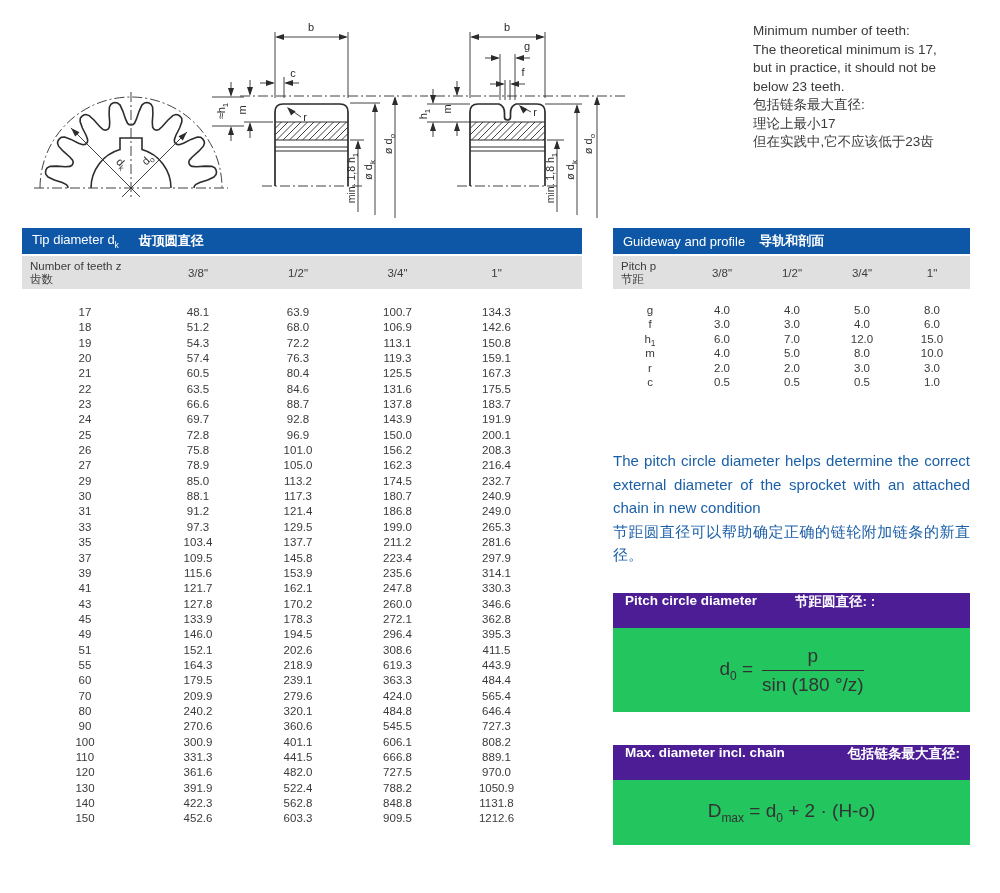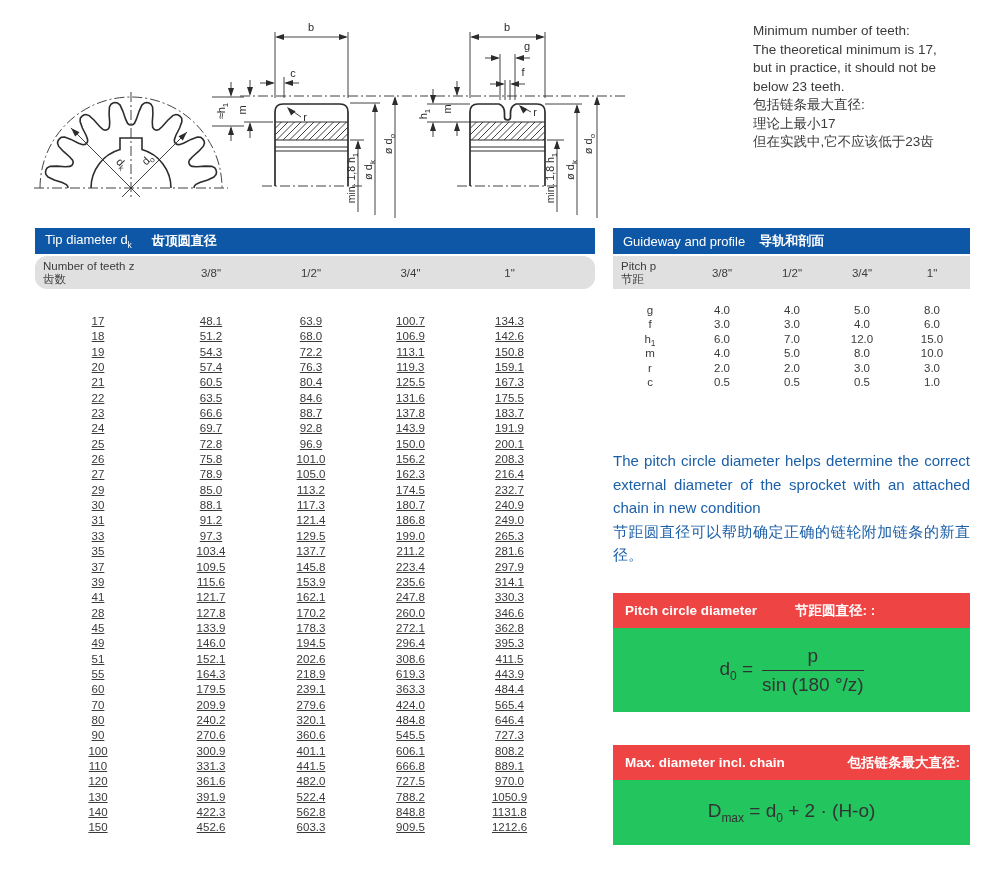--- a/index.html
+++ b/index.html
@@ -5,46 +5,46 @@
   html,body{margin:0;padding:0;background:#fff;}
   .page{position:relative;width:1000px;height:893px;background:#fff;overflow:hidden;
         font-family:"Liberation Sans",sans-serif;color:#3a3a3a;}
   svg text{font-family:"Liberation Sans",sans-serif;}
 
   
   .note{position:absolute;left:753px;top:22px;width:240px;font-size:13.5px;
         line-height:18.5px;color:#3a3a3a;}
 
   
-  .lt{position:absolute;left:35px;top:228px;width:560px;}
+  .lt{position:absolute;left:22px;top:228px;width:560px;}
   .rt{position:absolute;left:613px;top:228px;width:357px;}
   .banner{background:#0d57a6;color:#fff;height:26px;display:flex;align-items:center;
           padding:0 0 0 10px;font-size:13px;box-sizing:border-box;}
   .banner .zh{font-weight:bold;}
   .lt .banner .zh{margin-left:20px;}
   .rt .banner .zh{margin-left:14px;}
   sub{font-size:8.5px;}
   .subhdr{background:#e0e0e0;margin-top:2px;height:33px;display:grid;align-items:center;
           font-size:11.5px;color:#3b3b3b;box-sizing:border-box;}
-  .lt .subhdr,.lt-row{grid-template-columns:126px 100px 100px 99px 99px;border-radius:12px;}
+  .lt .subhdr,.lt-row{grid-template-columns:126px 100px 100px 99px 99px;}
   .rt .subhdr,.rt-row{grid-template-columns:74px 70px 70px 70px 70px;}
   .subhdr .c0{padding-left:8px;line-height:13px;text-align:left;}
   .subhdr span{text-align:center;}
-  .lt-rows{margin-top:25px;text-decoration:underline;}
+  .lt-rows{margin-top:16px;}
   .rt-rows{margin-top:14px;}
   .lt-row{display:grid;height:15.35px;line-height:15.35px;font-size:11.5px;text-align:center;}
   .rt-row{display:grid;height:14.4px;line-height:14.4px;font-size:11.5px;text-align:center;}
 
   
   .para{position:absolute;left:613px;top:449px;width:357px;font-size:15px;line-height:23.5px;
         color:#1b5fa8;text-align:justify;}
 
   
   .fbox{position:absolute;left:613px;width:357px;box-sizing:border-box;}
-  .fbox .fhdr{background:#ef4444;color:#fff;height:35px;display:flex;align-items:center;
+  .fbox .fhdr{background:#4c1d95;color:#fff;height:35px;display:flex;align-items:flex-start;
               padding:0 10px 0 12px;font-size:13.5px;font-weight:bold;box-sizing:border-box;}
   .fbox1 .fhdr .zh{margin-left:38px;}
   .fbox2 .fhdr .zh{margin-left:auto;}
   .fbox .fbody{background:#22c55e;display:flex;align-items:center;justify-content:center;
                color:#333;font-size:19px;}
   .fbox1{top:593px;} .fbox1 .fbody{height:84px;}
   .fbox2{top:745px;} .fbox2 .fbody{height:65px;}
   .fbody sub{font-size:12px;}
   .frac{display:inline-flex;flex-direction:column;text-align:center;margin-left:9px;}
   .frac .num{border-bottom:1.6px solid #333;padding:0 16px 3px;}
@@ -298,21 +298,21 @@
           <span>314.1</span>
         </div>
         <div class="lt-row">
           <span>41</span>
           <span>121.7</span>
           <span>162.1</span>
           <span>247.8</span>
           <span>330.3</span>
         </div>
         <div class="lt-row">
-          <span>28</span>
+          <span>43</span>
           <span>127.8</span>
           <span>170.2</span>
           <span>260.0</span>
           <span>346.6</span>
         </div>
         <div class="lt-row">
           <span>45</span>
           <span>133.9</span>
           <span>178.3</span>
           <span>272.1</span>

